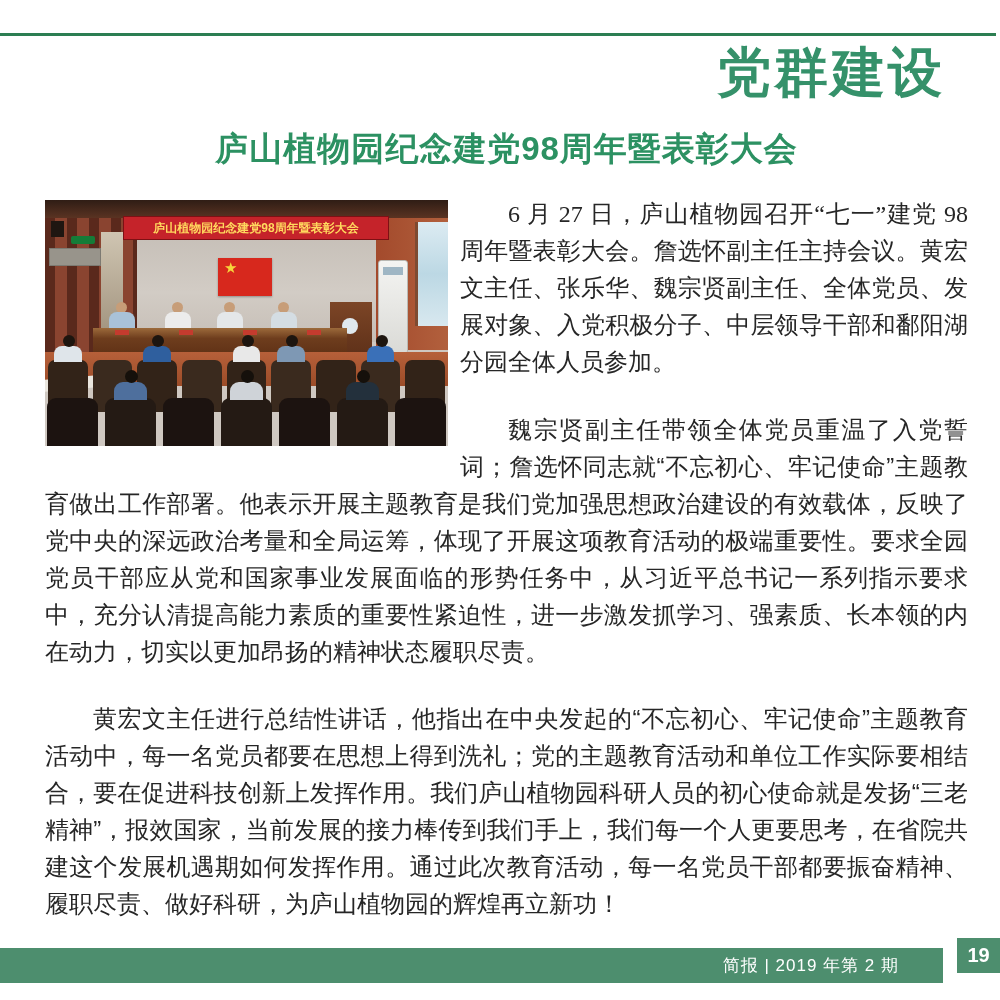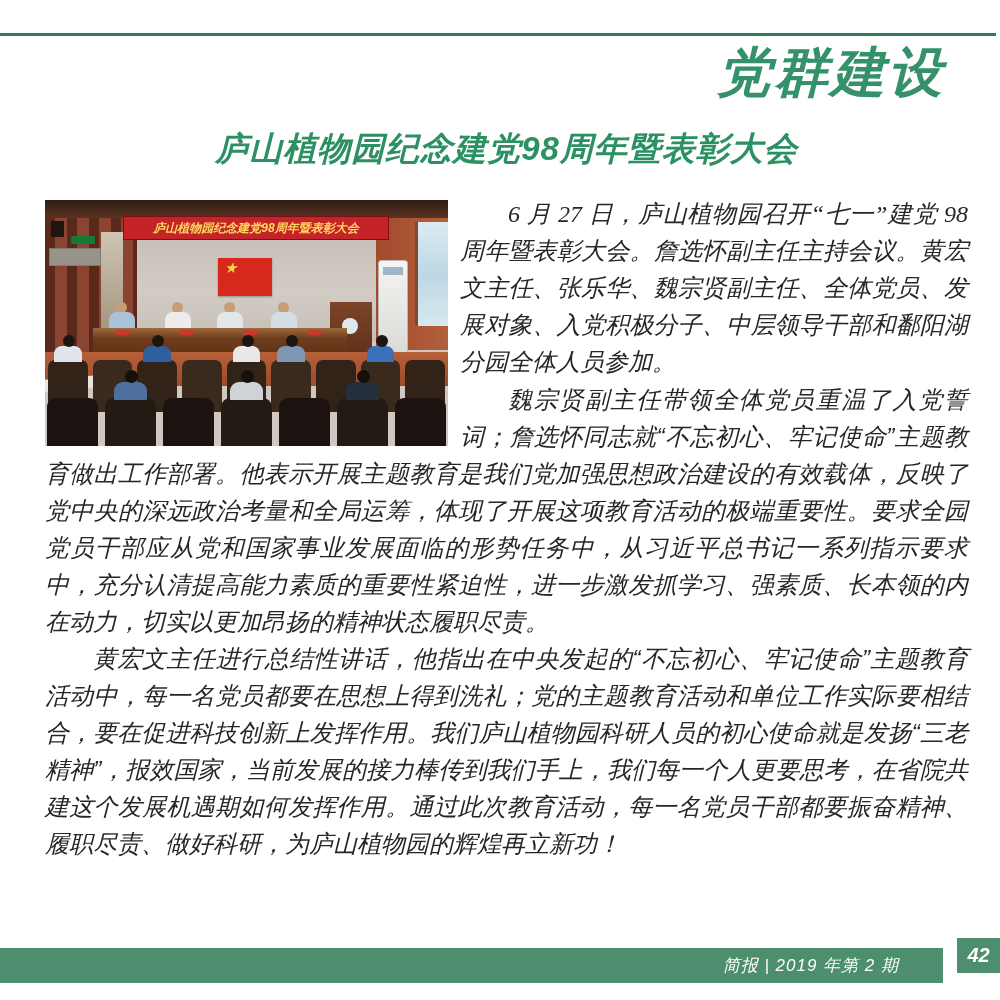--- a/index.html
+++ b/index.html
@@ -1,29 +1,29 @@
 <!DOCTYPE html>
 <html><head>
 <meta charset="utf-8">
 <style>
   html,body{margin:0;padding:0;width:1000px;height:1000px;overflow:hidden;background:#ffffff;}
-  .page{position:relative;width:1000px;height:816px;background:#ffffff;font-family:"Liberation Serif",serif;font-style:italic;}
+  .page{position:relative;width:1000px;height:816px;background:#ffffff;font-family:"Liberation Serif",serif;}
 
   .top-rule{position:absolute;top:33px;left:0;width:996px;height:3px;background:#2c7e52;}
   .section-title{position:absolute;top:42px;right:55px;margin:0;font-family:"Liberation Serif",serif;
     font-weight:bold;font-size:54px;line-height:62px;color:#35916a;letter-spacing:3px;}
   .article-title{position:absolute;top:127px;left:45px;width:923px;margin:0;text-align:center;
     font-family:"Liberation Sans",sans-serif;font-weight:bold;font-size:33px;line-height:44px;
     color:#2c9162;letter-spacing:1px;}
 
   .article-body{position:absolute;top:196px;left:45px;width:923px;color:#262626;
     font-size:24px;line-height:37px;text-align:justify;}
   .article-body p{margin:0;text-indent:2em;}
   .article-body p.song{font-family:"Liberation Serif",serif;margin-left:42px;}
-  .article-body p.hei{font-family:"Liberation Sans",sans-serif;}
+  .article-body p.hei{font-family:"Liberation Sans",sans-serif;margin-top:30px;}
 
   
   .photo{float:left;width:403px;height:246px;margin:4px 12px 6px 0;position:relative;
     overflow:hidden;background:#cfc8c1;}
   .photo .abs{position:absolute;}
   .ph-ceiling{top:0;left:0;right:0;height:18px;background:linear-gradient(180deg,#2f1d15,#5a3322);}
   .ph-wall{top:18px;left:0;right:0;height:124px;background:linear-gradient(180deg,#c3bcb4,#d2ccc5 60%,#c6beb6);}
   .ph-doors{top:18px;left:0;width:92px;height:142px;
     background:repeating-linear-gradient(90deg,#5a291c 0 10px,#8a4430 10px 22px);}
   .ph-door-open{top:32px;left:56px;width:22px;height:112px;background:linear-gradient(180deg,#cfc5b2,#9e8f7a);}
@@ -155,15 +155,15 @@
     </div>
 
     <p class="song">6 月 27 日，庐山植物园召开“七一”建党 98 周年暨表彰大会。詹选怀副主任主持会议。黄宏文主任、张乐华、魏宗贤副主任、全体党员、发展对象、入党积极分子、中层领导干部和鄱阳湖分园全体人员参加。</p>
     <p class="hei">魏宗贤副主任带领全体党员重温了入党誓词；詹选怀同志就“不忘初心、牢记使命”主题教育做出工作部署。他表示开展主题教育是我们党加强思想政治建设的有效载体，反映了党中央的深远政治考量和全局运筹，体现了开展这项教育活动的极端重要性。要求全园党员干部应从党和国家事业发展面临的形势任务中，从习近平总书记一系列指示要求中，充分认清提高能力素质的重要性紧迫性，进一步激发抓学习、强素质、长本领的内在动力，切实以更加昂扬的精神状态履职尽责。</p>
     <p class="hei">黄宏文主任进行总结性讲话，他指出在中央发起的“不忘初心、牢记使命”主题教育活动中，每一名党员都要在思想上得到洗礼；党的主题教育活动和单位工作实际要相结合，要在促进科技创新上发挥作用。我们庐山植物园科研人员的初心使命就是发扬“三老精神”，报效国家，当前发展的接力棒传到我们手上，我们每一个人更要思考，在省院共建这个发展机遇期如何发挥作用。通过此次教育活动，每一名党员干部都要振奋精神、履职尽责、做好科研，为庐山植物园的辉煌再立新功！</p>
   </div>
 
   <div class="footer-bar">
     <span>简报 | 2019 年第 2 期</span>
   </div>
-  <div class="page-num">42</div>
+  <div class="page-num">19</div>
 
 </div>
 
 </body></html>

